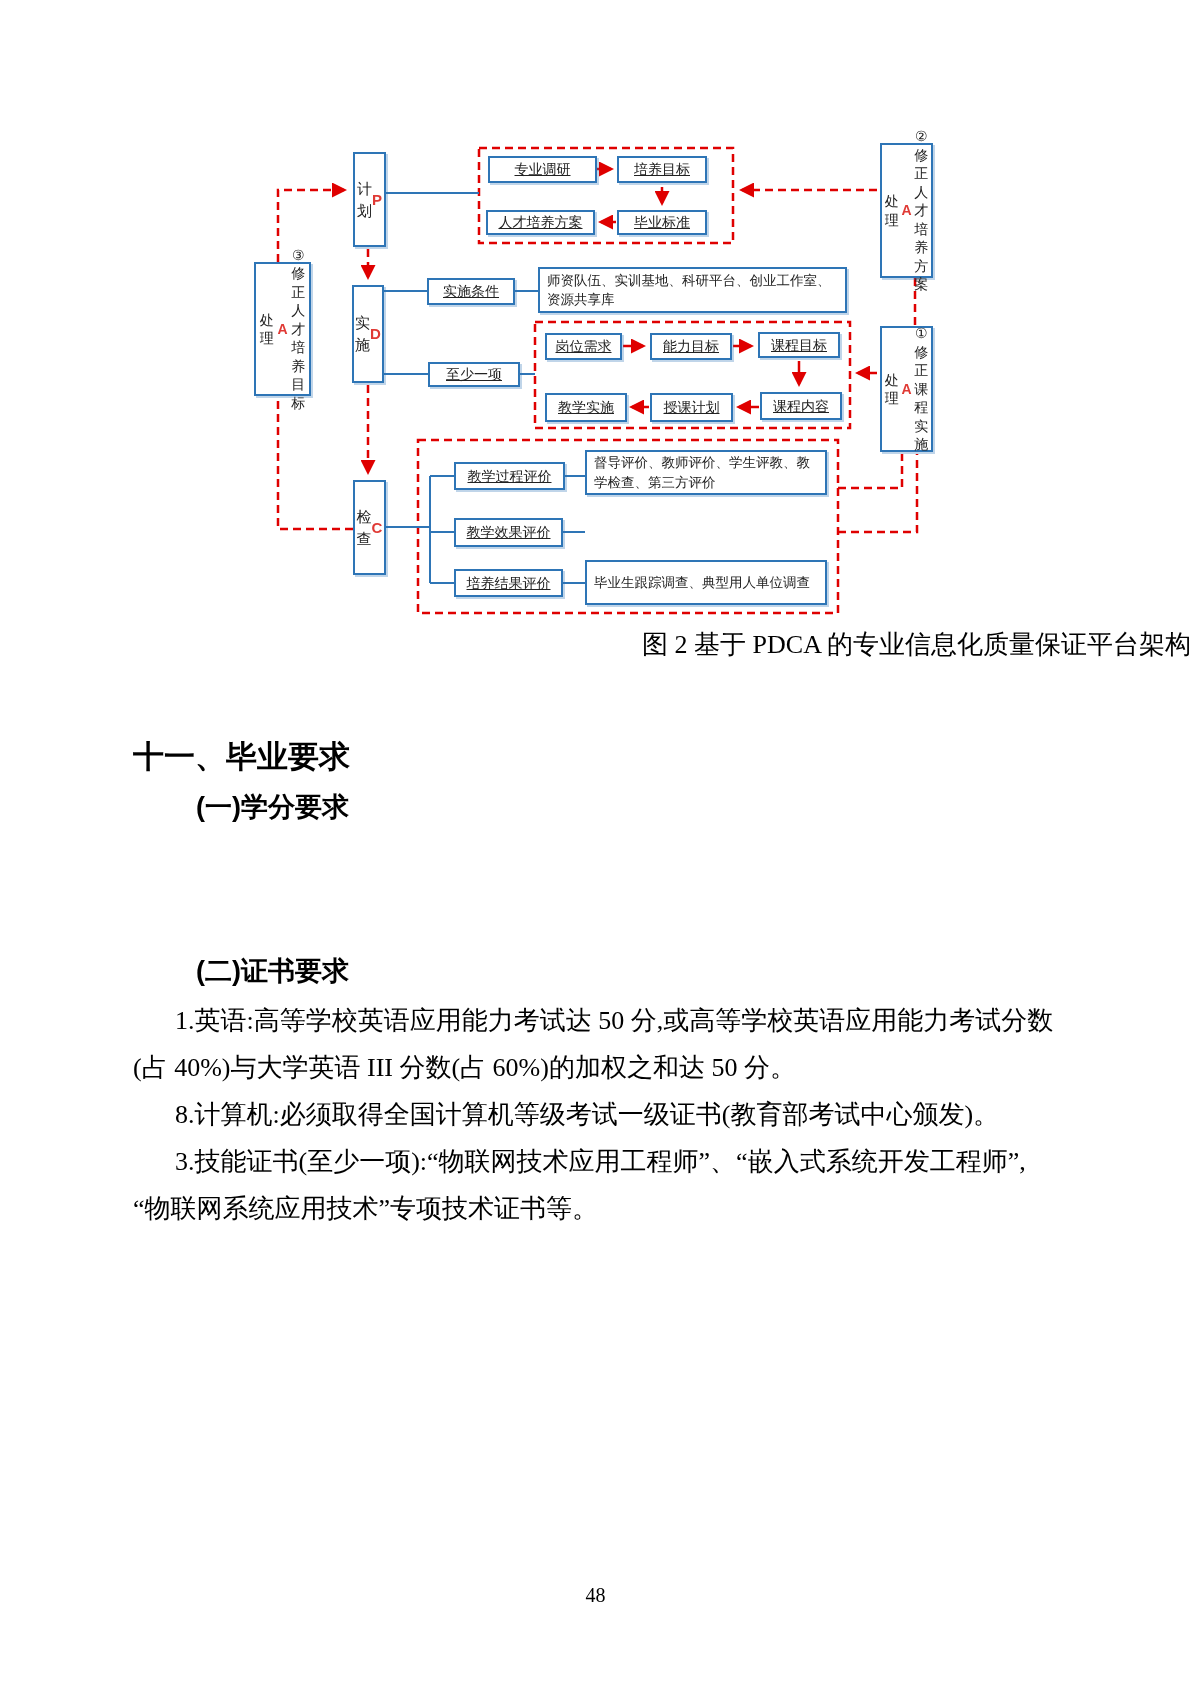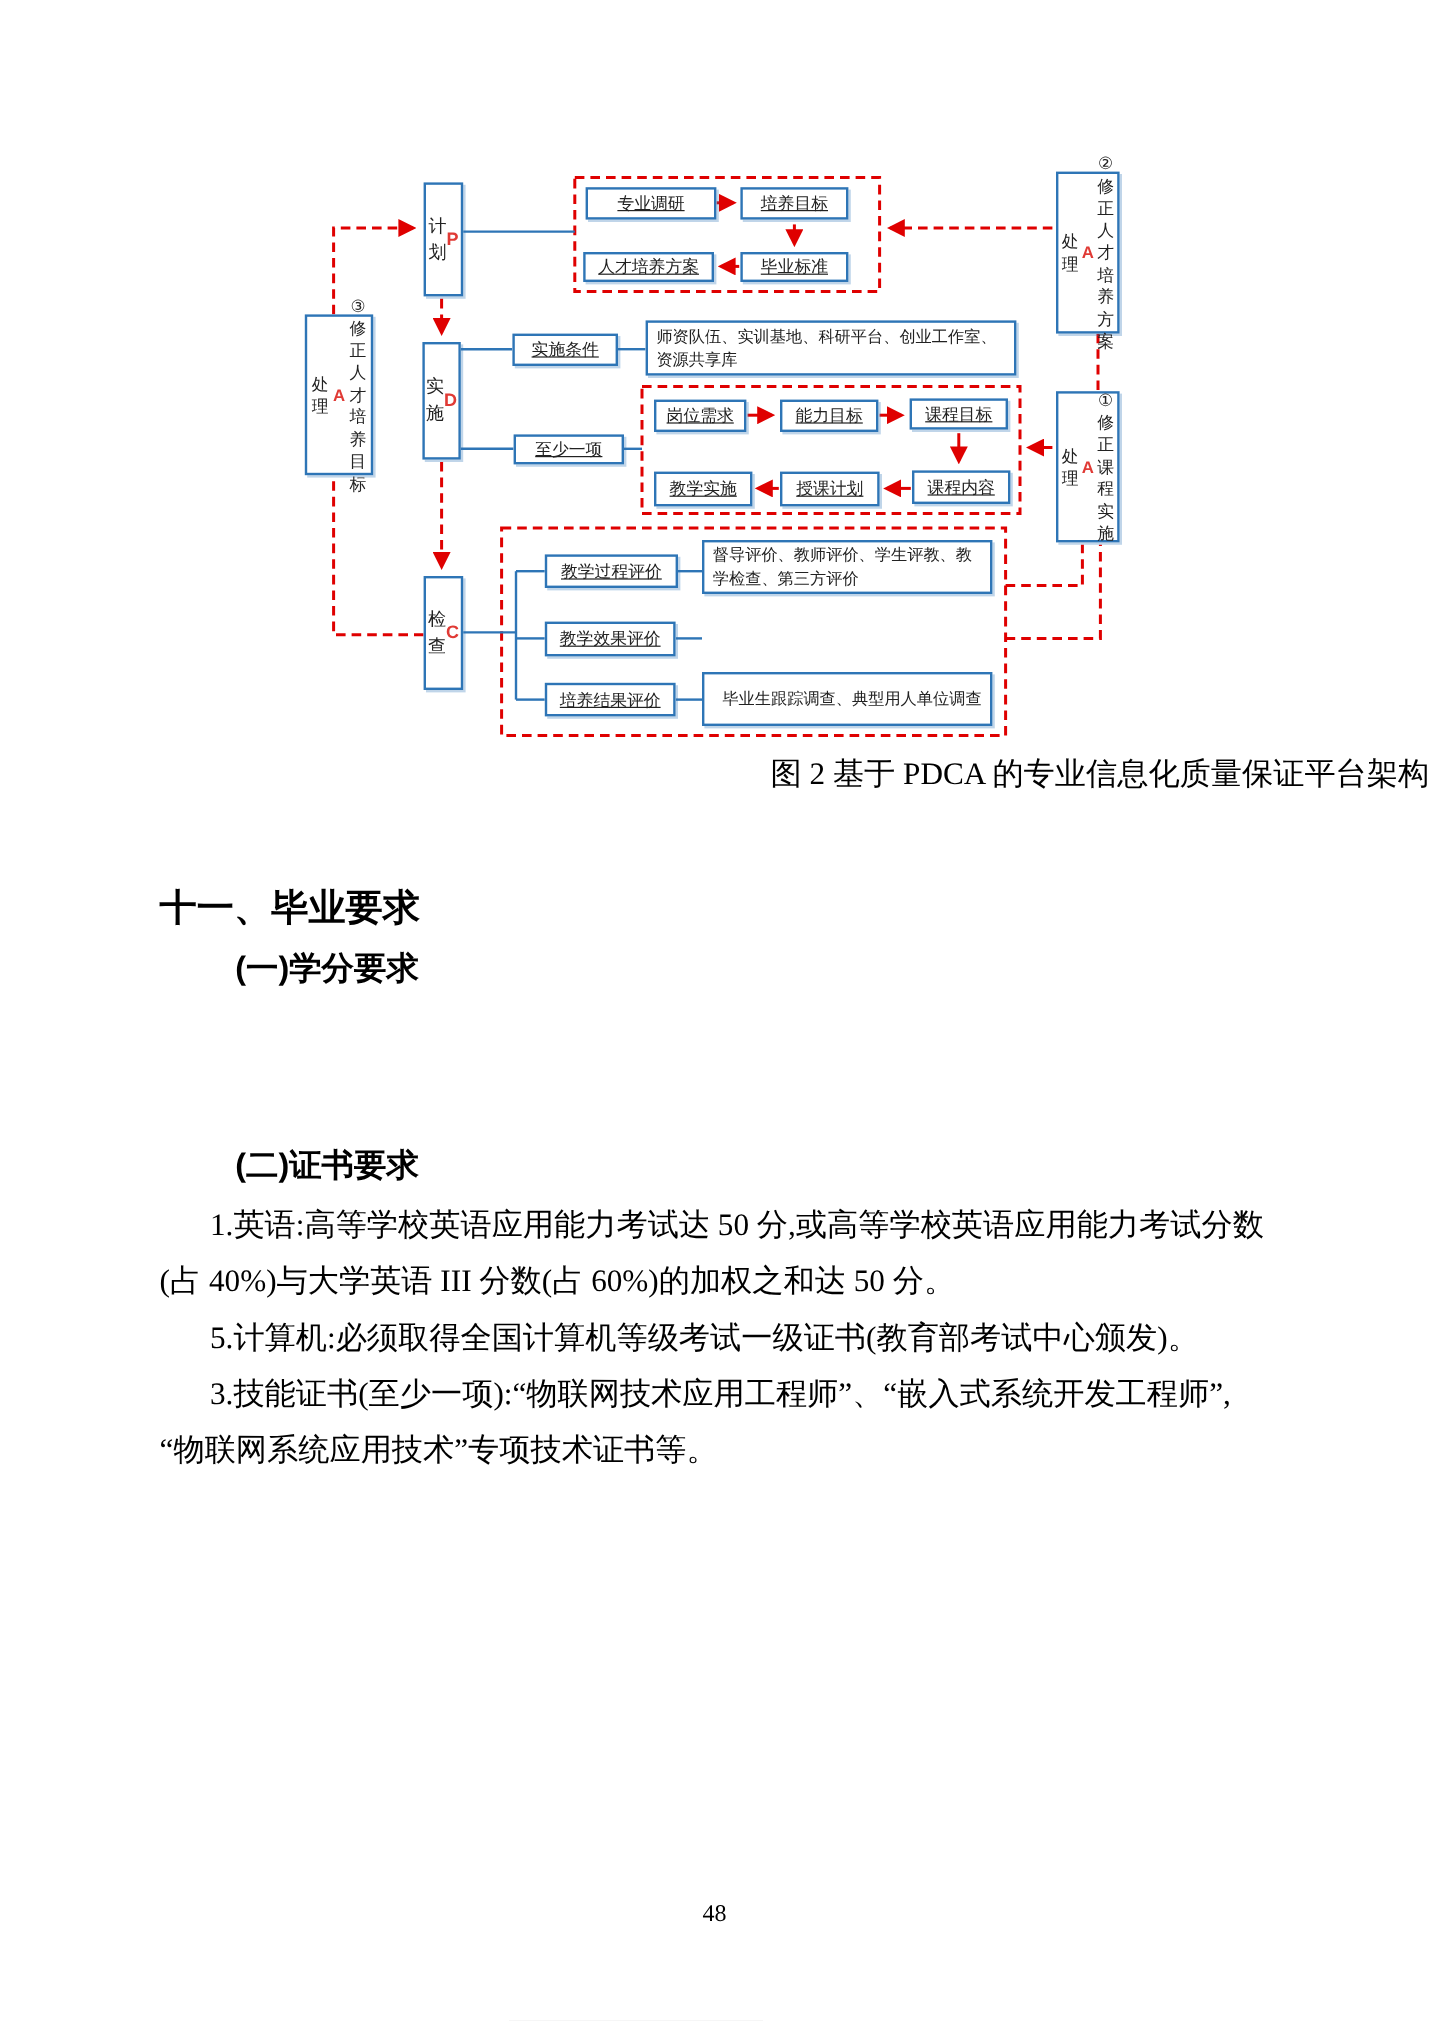--- a/index.html
+++ b/index.html
@@ -10,21 +10,21 @@
   .dbox{position:absolute;box-sizing:border-box;border:2px solid #2E75B6;background:#fff;
         box-shadow:2px 2px 0 rgba(46,117,182,.30);
         display:flex;align-items:center;justify-content:center;
         font-family:"Liberation Sans",sans-serif;color:#222;}
   .dbox span{white-space:pre-line;text-align:center;}
   .vnode{flex-direction:row;}
   .vnode span{font-size:15px;line-height:22px;}
   .act span{font-size:14px;line-height:18.5px;}
   .ltr{color:#E03A35;font-weight:bold;}
   .lbl span{font-size:14px;line-height:17px;text-decoration:underline;}
-  .detail{justify-content:flex-end;padding:2px 7px;}
+  .detail{justify-content:flex-start;padding:2px 7px;}
   .detail span{font-size:13.5px;line-height:19.5px;text-align:left;}
   
   .caption{position:absolute;left:0;top:627px;width:1191px;text-align:right;
            font-size:26px;color:#000;}
   .h1{position:absolute;left:133px;top:736px;font-family:"Liberation Sans",sans-serif;
       font-weight:bold;font-size:31px;color:#000;}
   .h2{position:absolute;left:196px;font-family:"Liberation Sans",sans-serif;
       font-weight:bold;font-size:27px;color:#000;}
   .para{position:absolute;left:133px;width:960px;font-size:26px;line-height:47px;
         white-space:pre-line;color:#000;}
@@ -194,20 +194,20 @@
   <div class="h1">十一、毕业要求</div>
 
   <div class="h2" style="top:789px">(一)学分要求</div>
 
 
   <div class="h2" style="top:953px">(二)证书要求</div>
 
   <div class="para" style="top:997px;text-indent:42px">1.英语:高等学校英语应用能力考试达 50 分,或高等学校英语应用能力考试分数
 (占 40%)与大学英语 III 分数(占 60%)的加权之和达 50 分。</div>
 
-  <div class="para" style="top:1091px;text-indent:42px">5.计算机:必须取得全国计算机等级考试一级证书(教育部考试中心颁发)。</div>
+  <div class="para" style="top:1091px;text-indent:42px">8.计算机:必须取得全国计算机等级考试一级证书(教育部考试中心颁发)。</div>
 
   <div class="para" style="top:1138px;text-indent:42px">3.技能证书(至少一项):“物联网技术应用工程师”、“嵌入式系统开发工程师”,
 “物联网系统应用技术”专项技术证书等。</div>
 
   <div class="page-num">48</div>
 
 </div>
 
 </body></html>

